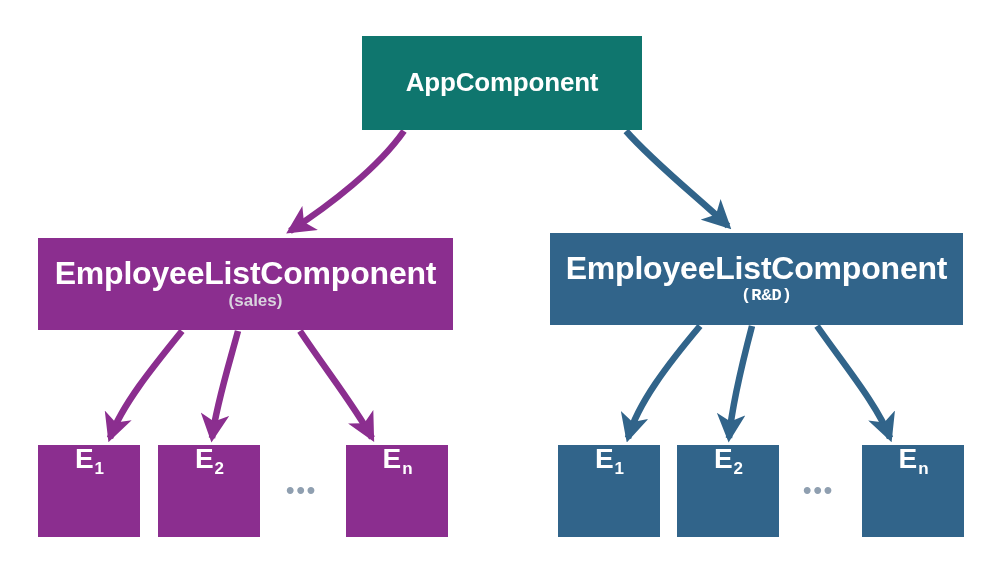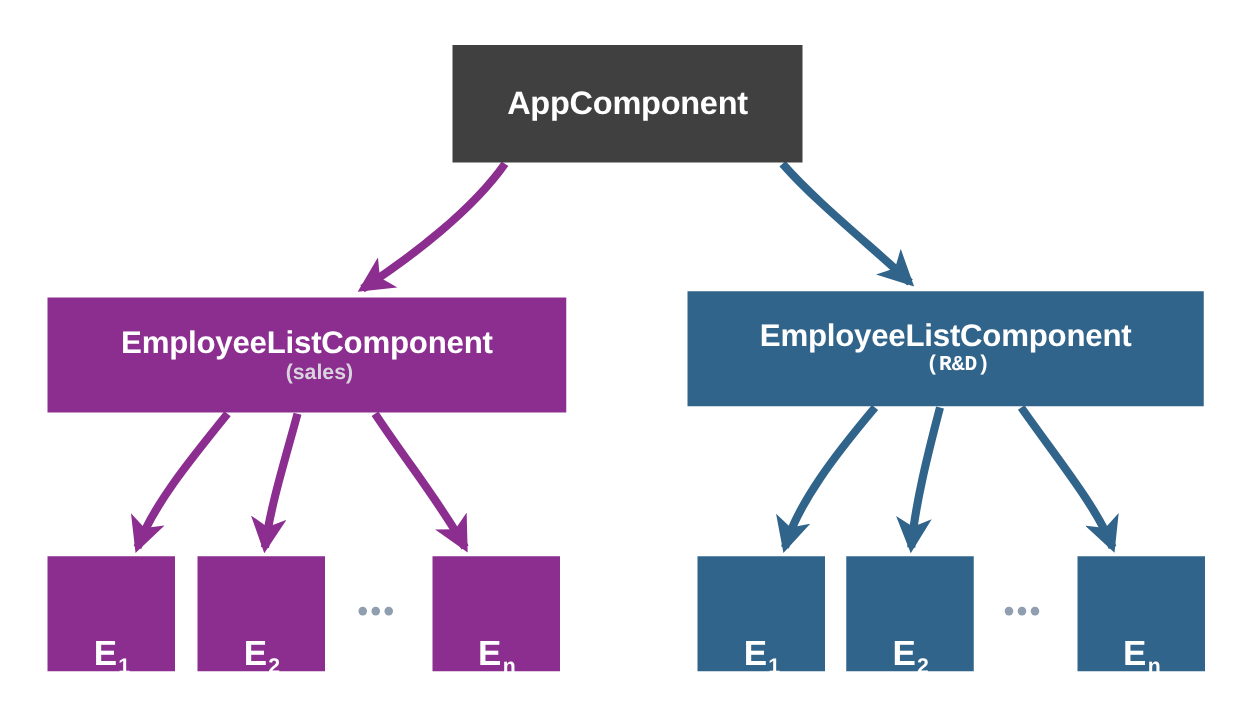--- a/index.html
+++ b/index.html
@@ -44,39 +44,39 @@
     color: #d9d4de;
     line-height: 1.1;
     margin-top: 2px;
     white-space: nowrap;
     padding-left: 20px;
   }
   .node-blue .node-sub { color: #ffffff; font-family: Liberation Mono, monospace; }
 
   #app-node {
     left: 362px; top: 36px; width: 280px; height: 94px;
-    background: #404040;
+    background: #0f766e;
   }
   #app-node .node-title { font-size: 26px; }
 
   #list-sales {
     left: 38px; top: 238px; width: 415px; height: 92px;
     background: #8b2e8f;
   }
   #list-rd {
     left: 550px; top: 233px; width: 413px; height: 92px;
     background: #31648a;
   }
-  .list-node .node-title { font-size: 25px; }
+  .list-node .node-title { font-size: 32px; }
   .list-node .node-sub { font-size: 17px; }
 
   .leaf {
     width: 102px; height: 92px;
     align-items: center;
-    justify-content: flex-end;
+    justify-content: flex-start;
   }
   .leaf .leaf-label {
     font-size: 28px;
     font-weight: bold;
     line-height: 1;
   }
   .leaf .leaf-sub {
     font-size: 17px;
     font-weight: bold;
     vertical-align: baseline;

